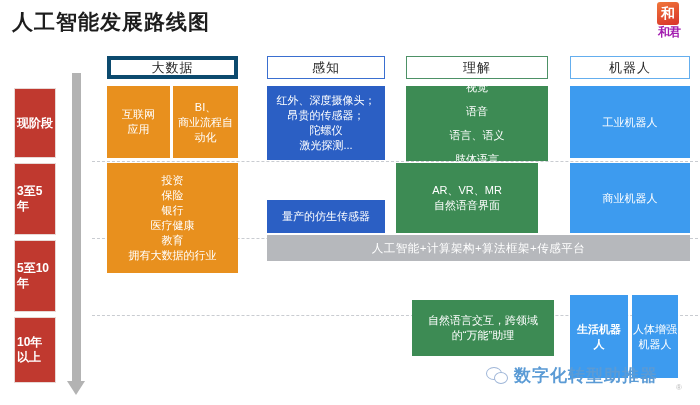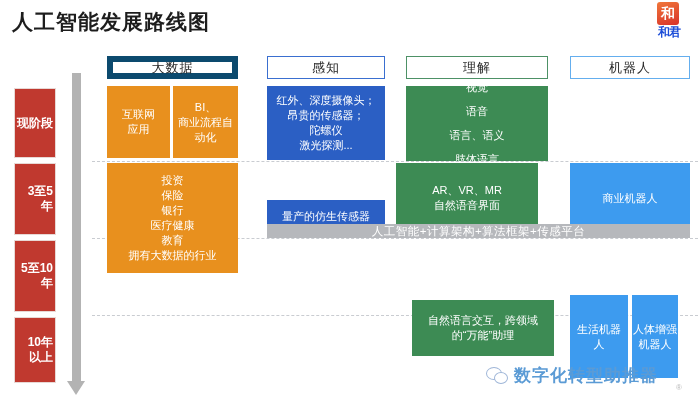--- a/index.html
+++ b/index.html
@@ -54,38 +54,38 @@
     overflow: hidden;
   }
   #brand-word {
     position: absolute;
     left: 0px;
     top: 23px;
     width: 42px;
     text-align: center;
     font-size: 12px;
     font-weight: bold;
-    color: #1d4ed8;
+    color: #a21caf;
     line-height: 14px;
     letter-spacing: -1px;
     overflow: hidden;
     white-space: nowrap;
   }
 
   
   .phase-label {
     position: absolute;
     left: 14px;
     width: 42px;
     background: #c0392f;
     color: #ffffff;
     font-size: 12px;
     font-weight: bold;
     line-height: 15px;
-    text-align: right;
+    text-align: left;
     display: flex;
     align-items: center;
     justify-content: center;
     box-sizing: border-box;
     padding: 2px 2px;
     border: 1px solid #e8d8d5;
   }
 
   
   #time-arrow-shaft {
@@ -122,21 +122,21 @@
     height: 23px;
     box-sizing: border-box;
     background: #ffffff;
     display: flex;
     align-items: center;
     justify-content: center;
     font-size: 13px;
     color: #262626;
     letter-spacing: 1px;
   }
-  .col-header.big-data { border: 6px solid #0c4a6e; font-family: Liberation Mono, monospace; }
+  .col-header.big-data { border: 4px solid #0c4a6e; font-family: Liberation Mono, monospace; }
   .col-header.perception { border: 1px solid #3a6fd0; }
   .col-header.understanding { border: 1px solid #4d9166; }
   .col-header.robot { border: 1px solid #64aeee; }
 
   
   .card {
     position: absolute;
     box-sizing: border-box;
     color: #ffffff;
     display: flex;
@@ -275,33 +275,36 @@
   </div>
   <div class="card c-green" style="left:396px; top:163px; width:142px; height:70px;">
     <span class="line">AR、VR、MR</span>
     <span class="line">自然语音界面</span>
   </div>
   <div class="card c-green" style="left:412px; top:300px; width:142px; height:56px;">
     <span class="line">自然语言交互，跨领域</span>
     <span class="line">的“万能”助理</span>
   </div>
 
+  <div class="card c-lblue" style="left:570px; top:86px; width:120px; height:72px;">
+    <span class="line">工业机器人</span>
+  </div>
   <div class="card c-lblue" style="left:570px; top:163px; width:120px; height:70px;">
     <span class="line">商业机器人</span>
   </div>
-  <div class="card c-lblue" style="left:570px; top:295px; width:58px; height:83px;">
+  <div class="card c-lblue" style="left:570px; top:295px; width:58px; height:83px;font-weight:bold;">
     <span class="line">生活机器</span>
     <span class="line">人</span>
   </div>
   <div class="card c-lblue" style="left:632px; top:295px; width:46px; height:83px;">
     <span class="line">人体增强</span>
     <span class="line">机器人</span>
   </div>
 
-  <div id="platform-band" class="card c-gray" style="left:267px; top:224px; width:423px; height:14px;">人工智能+计算架构+算法框架+传感平台</div>
+  <div id="platform-band" class="card c-gray" style="left:267px; top:235px; width:423px; height:26px;">人工智能+计算架构+算法框架+传感平台</div>
 
   <div id="watermark">
     <div id="wechat-icon">
       <span class="bubble-a"></span>
       <span class="bubble-b"></span>
     </div>
     <div id="watermark-text">数字化转型助推器</div>
   </div>
   <div id="watermark-reg">®</div>
 

